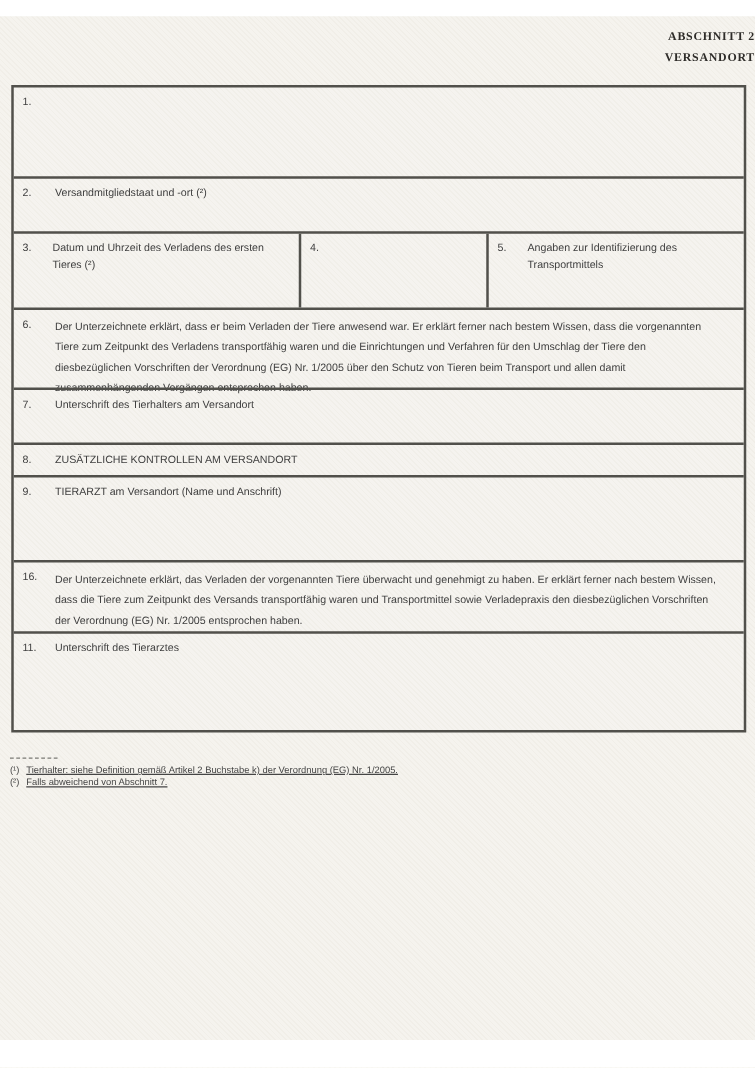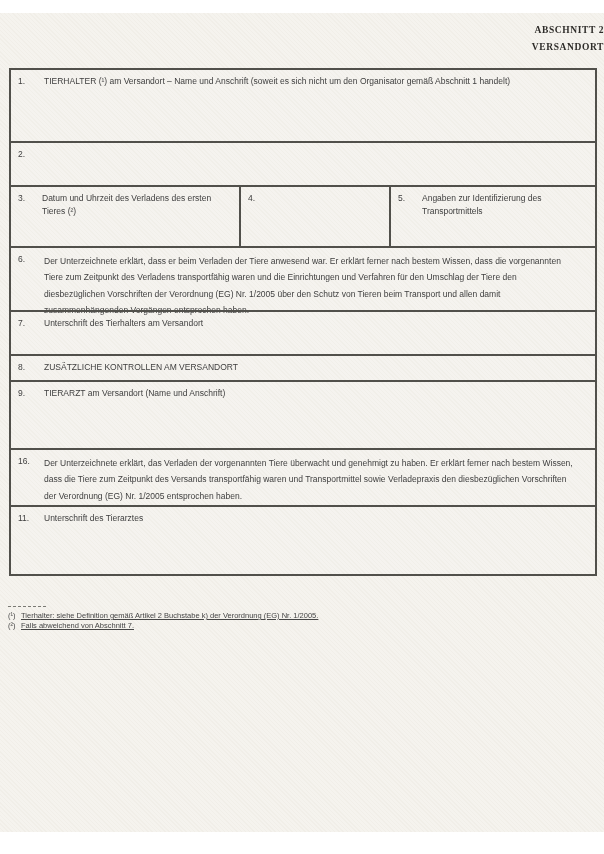--- a/index.html
+++ b/index.html
@@ -41,21 +41,21 @@
   }
   .row + .row { border-top:2px solid #51504b; }
   .r1 { height:71px; }
   .r2 { height:44px; }
   .r3 { height:61px; padding:0; }
   .r4 { height:64px; }
   .r5 { height:44px; }
   .r6 { height:26px; }
   .r7 { height:68px; }
   .r8 { height:57px; }
-  .r9 { height:69px; }
+  .r9 { height:79px; }
 
   .num {
     flex:0 0 26px;
     font-size:8.5px;
     line-height:13px;
     padding-top:1px;
   }
   .label {
     flex:1;
     font-size:8.5px;
@@ -92,25 +92,25 @@
 
   <div class="doc-header">
     <div class="line">ABSCHNITT 2</div>
     <div class="line">VERSANDORT</div>
   </div>
 
   <div class="form">
 
     <div class="row r1">
       <span class="num">1.</span>
-      <span class="label">TIERHALTER (¹) am Versandort – Name und Anschrift (soweit es sich nicht um den Organisator gemäß Abschnitt 1 handelt)</span>
     </div>
 
     <div class="row r2">
       <span class="num">2.</span>
+      <span class="label">Versandmitgliedstaat und -ort (²)</span>
     </div>
 
     <div class="row r3">
       <div class="cell c1">
         <span class="num">3.</span>
         <span class="label">Datum und Uhrzeit des Verladens des ersten Tieres (²)</span>
       </div>
       <div class="cell c2">
         <span class="num">4.</span>
       </div>

